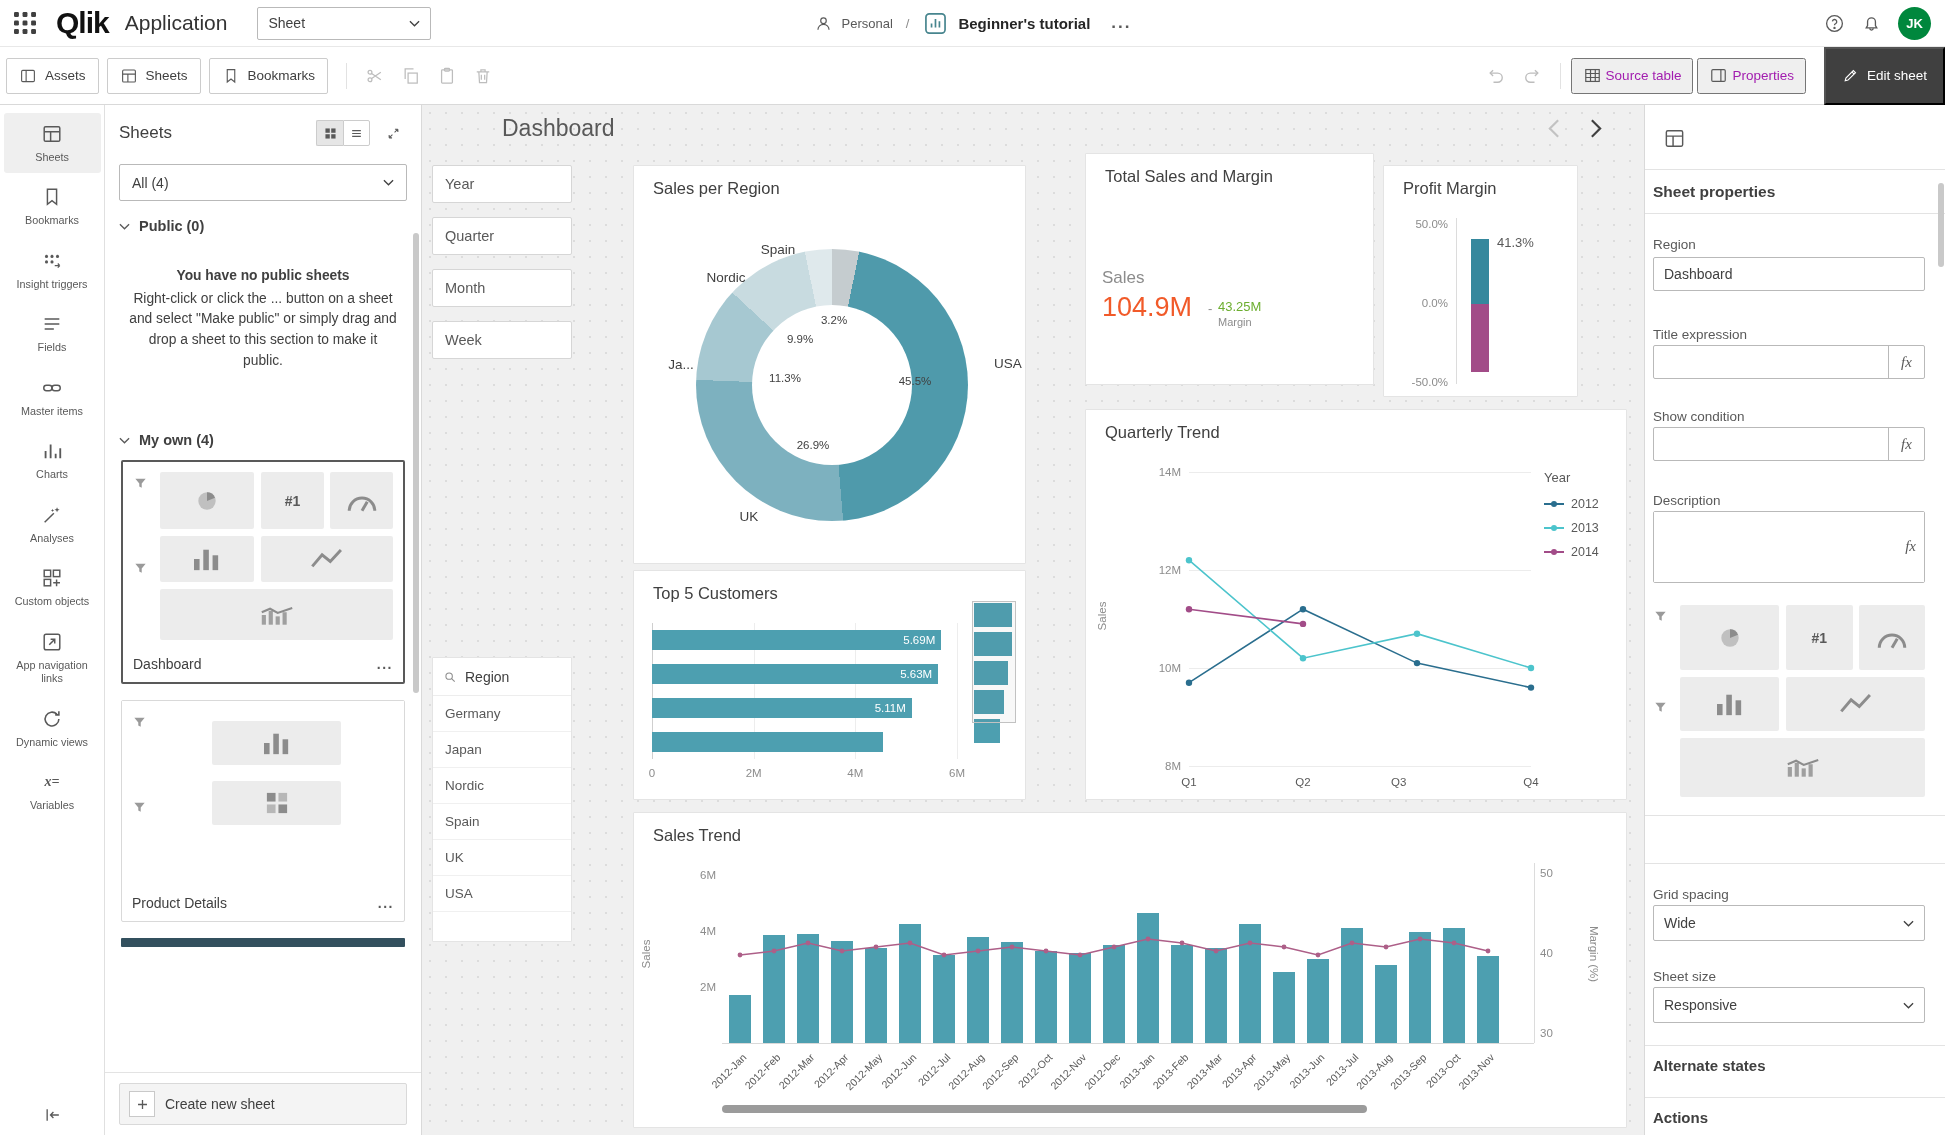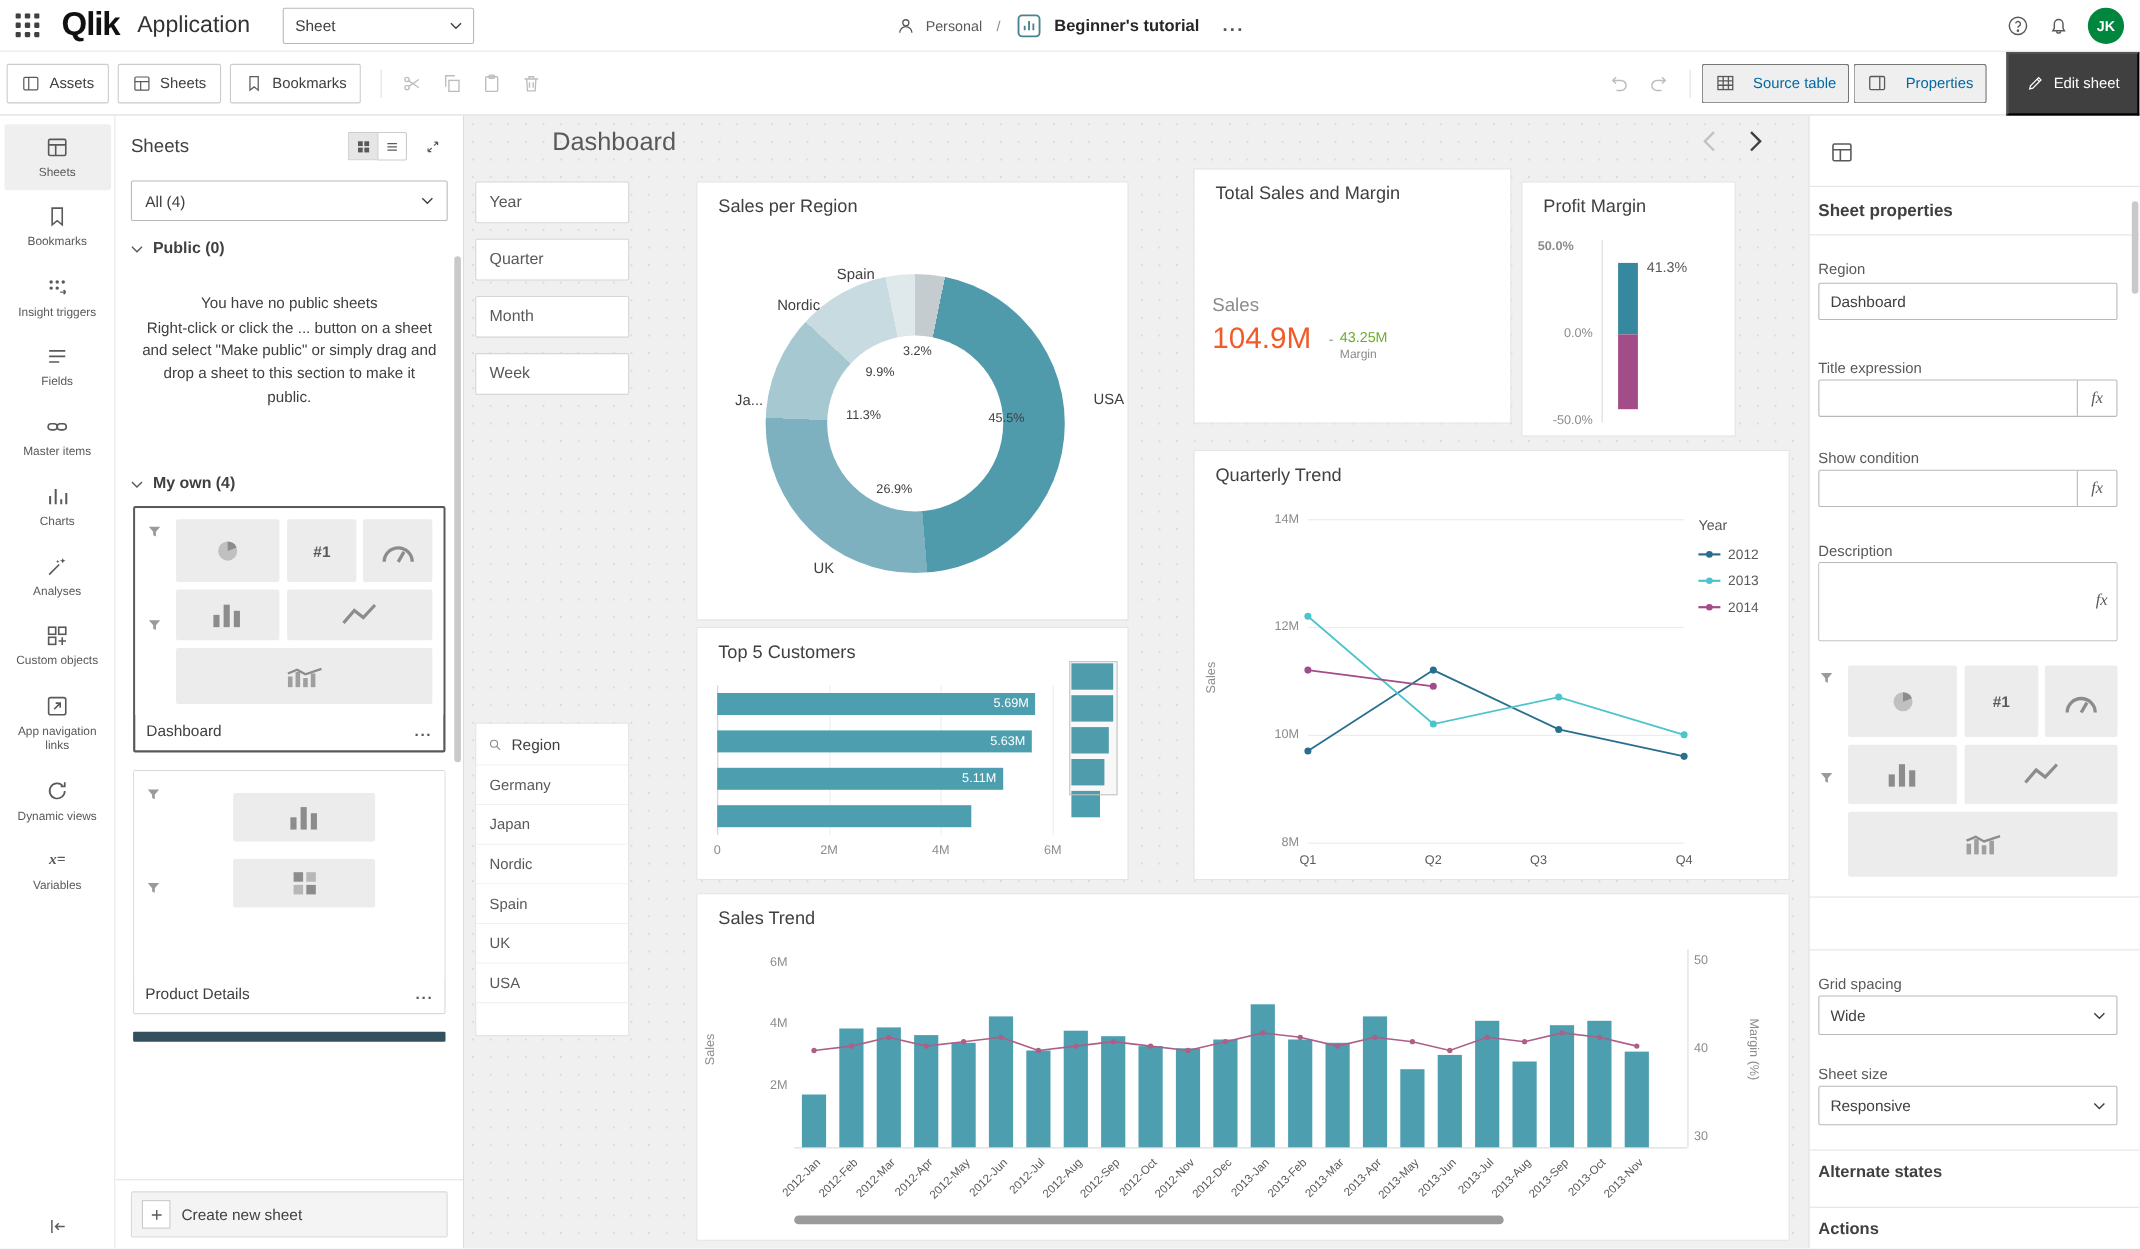--- a/index.html
+++ b/index.html
@@ -25,21 +25,21 @@
 .doc-title{font-size:15px;font-weight:bold;color:#262626}
 .more-dots{font-size:17px;color:#595959;letter-spacing:2px;margin-left:12px;font-weight:bold}
 .tb-right{position:absolute;right:0;top:0;height:100%;display:flex;align-items:center;gap:16px;padding-right:14px}
 .tb-right .hic{width:21px;height:21px;color:#595959}
 .avatar{width:33px;height:33px;border-radius:50%;background:#00873d;color:#fff;font-size:13px;font-weight:bold;display:flex;align-items:center;justify-content:center}
 
 
 .toolbar{position:absolute;top:47px;left:0;right:0;height:58px;background:#fff;border-bottom:1px solid #d9d9d9;display:flex;align-items:center;padding-left:6px;z-index:5}
 .tbtn{display:flex;align-items:center;gap:8px;height:36px;padding:0 12px;border:1px solid #ccc;border-radius:2px;background:#fff;font-size:13.5px;color:#404040;margin-right:8px}
 .tbtn .ic{width:18px;height:18px}
-.txtbtn{display:flex;align-items:center;gap:16px;height:36px;padding:0 10px;font-size:13.5px;color:#0369a1;margin-right:4px}
+.txtbtn{display:flex;align-items:center;gap:4px;height:36px;padding:0 10px;font-size:13.5px;color:#a21caf;margin-right:4px}
 .txtbtn .ic{width:19px;height:19px}
 .ibtn{width:34px;height:34px;display:flex;align-items:center;justify-content:center;color:#bdbdbd;margin:0 1px}
 .ibtn .ic{width:20px;height:20px;color:#bdbdbd}
 .vsep{width:1px;height:26px;background:#e2e2e2;margin:0 10px}
 .edit-sheet{margin-left:14px;height:58px;padding:0 16px;background:#404040;color:#fff;display:flex;align-items:center;gap:8px;font-size:13.5px}
 .edit-sheet .ic{width:17px;height:17px;color:#fff}
 
 
 .rail{position:absolute;top:105px;left:0;width:105px;bottom:0;background:#fff;border-right:1px solid #e0e0e0;display:flex;flex-direction:column;align-items:center;padding-top:8px;z-index:4}
 .rail-item{width:97px;padding:10px 2px 9px;display:flex;flex-direction:column;align-items:center;gap:6px;border-radius:3px;margin-bottom:3px}
@@ -61,21 +61,21 @@
 .vbtn.expand{margin-left:10px;border:none}
 .search-box{margin:3px 14px 0;height:36px;border:1px solid #b9b9b9;border-radius:2px;display:flex;align-items:center;padding:0 10px;gap:8px}
 .search-box .ic{width:15px;height:15px;color:#8c8c8c}
 .search-box input{border:none;outline:none;flex:1;font-size:14px;font-family:inherit;color:#404040}
 .search-box input::placeholder{color:#8c8c8c}
 .dropdown{margin:9px 14px 0;height:37px;border:1px solid #b9b9b9;border-radius:2px;display:flex;align-items:center;justify-content:space-between;padding:0 12px;font-size:14px;color:#404040;background:#fff}
 .dropdown .ic{width:11px;height:7px;color:#404040}
 .section-h{display:flex;align-items:center;gap:9px;padding:17px 14px 6px;font-size:14.5px;font-weight:bold;color:#404040}
 .section-h .ic{width:11px;height:7px;color:#595959}
 .empty-txt{margin:26px 22px 0;text-align:center;font-size:13.8px;color:#404040;line-height:1.5}
-.empty-title{font-weight:normal;margin-bottom:2px}
+.empty-title{font-weight:bold;margin-bottom:2px}
 .sheet-card{margin:6px 16px 16px;border:1px solid #d9d9d9;background:#fff;border-radius:2px}
 .sheet-card.selected{border:2px solid #595959}
 .thumb{height:188px;padding:10px;background:#fff}
 .card-label{display:flex;align-items:center;justify-content:space-between;padding:6px 10px 10px;font-size:14px;color:#404040}
 .card-dots{color:#595959;letter-spacing:1.5px;font-weight:bold;font-size:14px}
 .thumb-grid{display:flex;height:100%;gap:7px}
 .t-left{width:20px;display:flex;flex-direction:column;padding-top:4px}
 .t-left .fn{width:15px;height:15px;color:#9a9a9a}
 .t-left .fn.second{margin-top:70px}
 .t-main{flex:1;display:grid;grid-template-columns:1fr 1.4fr;grid-template-rows:1.1fr .9fr 1fr;gap:7px}
@@ -653,21 +653,21 @@
     <div class="card-title">Total Sales and Margin</div>
     <div class="kpi-sub">Sales</div>
     <div class="kpi-big" id="kpi-primary" style="color: rgb(241, 90, 41);">104.9M</div>
     <div class="kpi-dash">-</div>
     <div class="kpi-sec" id="kpi-secondary" style="color: rgb(108, 174, 47);">43.25M</div>
     <div class="kpi-sec-lab">Margin</div>
   </div>
 
   <div class="card" id="card-profit" style="left:961px;top:60px;width:195px;height:232px">
     <div class="card-title">Profit Margin</div>
-  <div class="tick" style="left: 14px; top: 52px; width: 50px;  font-weight: bold;">50.0%</div>
+  <div class="tick" style="left: 14px; top: 52px; width: 50px; text-align: right;">50.0%</div>
       <div class="tick" style="left: 14px; top: 131px; width: 50px; text-align: right;">0.0%</div>
       <div class="tick" style="left: 14px; top: 210px; width: 50px; text-align: right;">-50.0%</div>
       <div style="position: absolute; left: 72px; top: 52px; width: 1px; height: 166px; background: rgb(220, 220, 220);"></div>
       <div style="position: absolute; left: 87px; top: 72.746px; width: 18px; height: 65.254px; background: rgb(53, 136, 157);"></div>
       <div style="position: absolute; left: 87px; top: 138px; width: 18px; height: 67.94px; background: rgb(162, 76, 136);"></div>
       <div class="tick dark" style="left: 113px; top: 68.746px; font-size: 13px;">41.3%</div>
     </div>
 
   <div class="card" id="card-quarterly" style="left:663px;top:304px;width:542px;height:391px">
     <div class="card-title">Quarterly Trend</div>

